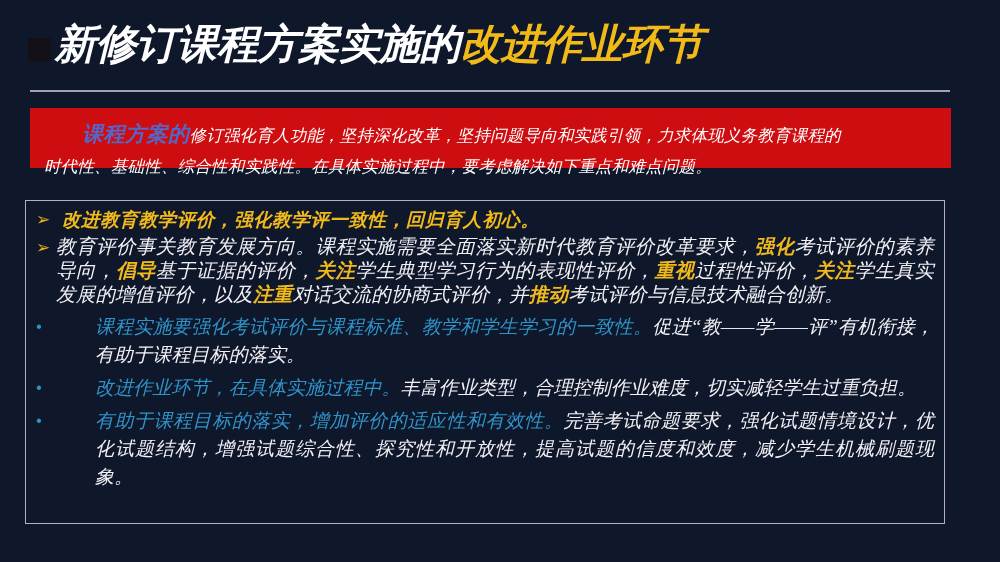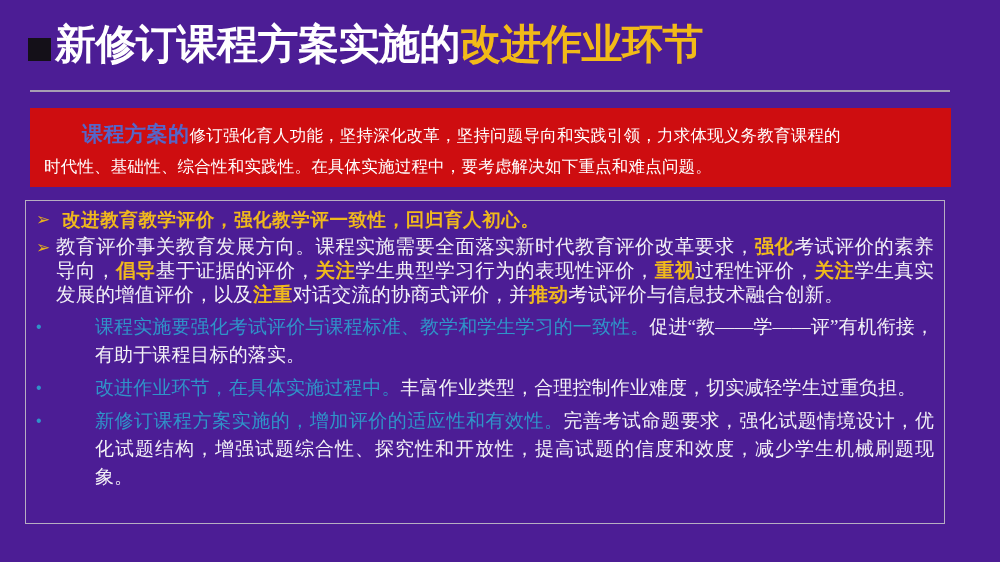--- a/index.html
+++ b/index.html
@@ -12,21 +12,22 @@
     height: 562px;
     overflow: hidden;
     font-family: "Liberation Sans", "DejaVu Sans", sans-serif;
     position: relative;
   }
 
   
   .slide {
     position: absolute;
     inset: 0;
-    background: #4c1d95;
+    background: #0f172a;
+    font-style: italic;
   }
 
   
   .title-row {
     position: absolute;
     left: 28px;
     top: 24px;
     display: flex;
     align-items: center;
     white-space: nowrap;
@@ -63,21 +64,21 @@
     height: 2px;
     background: #a79fb3;
   }
 
   
   .red-banner {
     position: absolute;
     left: 30px;
     top: 108px;
     width: 921px;
-    height: 79px;
+    height: 60px;
     background: #ce0d10;
     box-sizing: border-box;
     padding: 10px 28px 0 14px;
   }
   .red-line {
     color: #ffffff;
     font-size: 16.5px;
     line-height: 31px;
     white-space: nowrap;
     letter-spacing: 0.2px;
@@ -205,17 +206,17 @@
       <span class="bullet-para"><span class="cy">课程实施要强化考试评价与课程标准、教学和学生学习的一致性。</span><span>促进“教——学——评”有机衔接，有助于课程目标的落实。</span></span>
     </div>
 
     <div class="row row-b2">
       <span class="dot-bullet">•</span>
       <span class="bullet-para"><span class="cy">改进作业环节，在具体实施过程中。</span><span>丰富作业类型，合理控制作业难度，切实减轻学生过重负担。</span></span>
     </div>
 
     <div class="row row-b3">
       <span class="dot-bullet">•</span>
-      <span class="bullet-para"><span class="cy">新修订课程方案实施的，增加评价的适应性和有效性。</span><span>完善考试命题要求，强化试题情境设计，优化试题结构，增强试题综合性、探究性和开放性，提高试题的信度和效度，减少学生机械刷题现象。</span></span>
+      <span class="bullet-para"><span class="cy">有助于课程目标的落实，增加评价的适应性和有效性。</span><span>完善考试命题要求，强化试题情境设计，优化试题结构，增强试题综合性、探究性和开放性，提高试题的信度和效度，减少学生机械刷题现象。</span></span>
     </div>
 
   </div>
 </div>
 
 </body></html>

